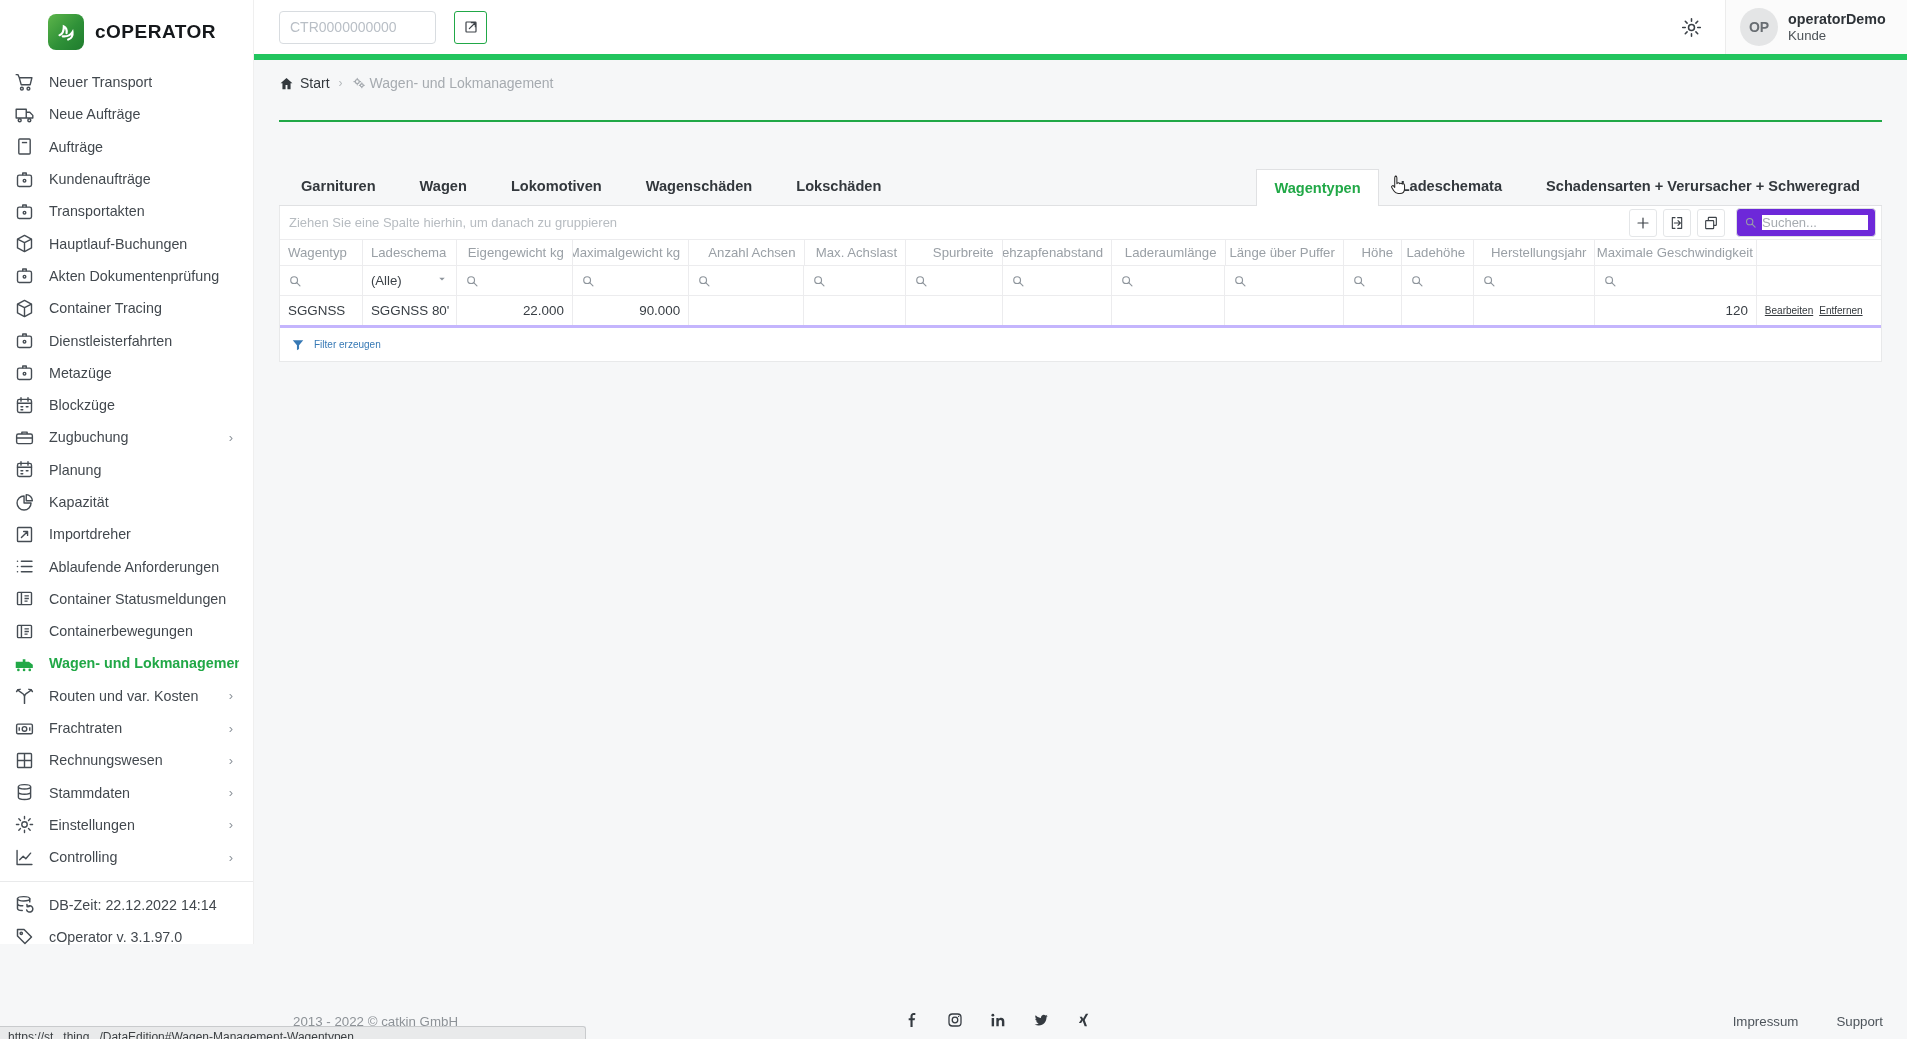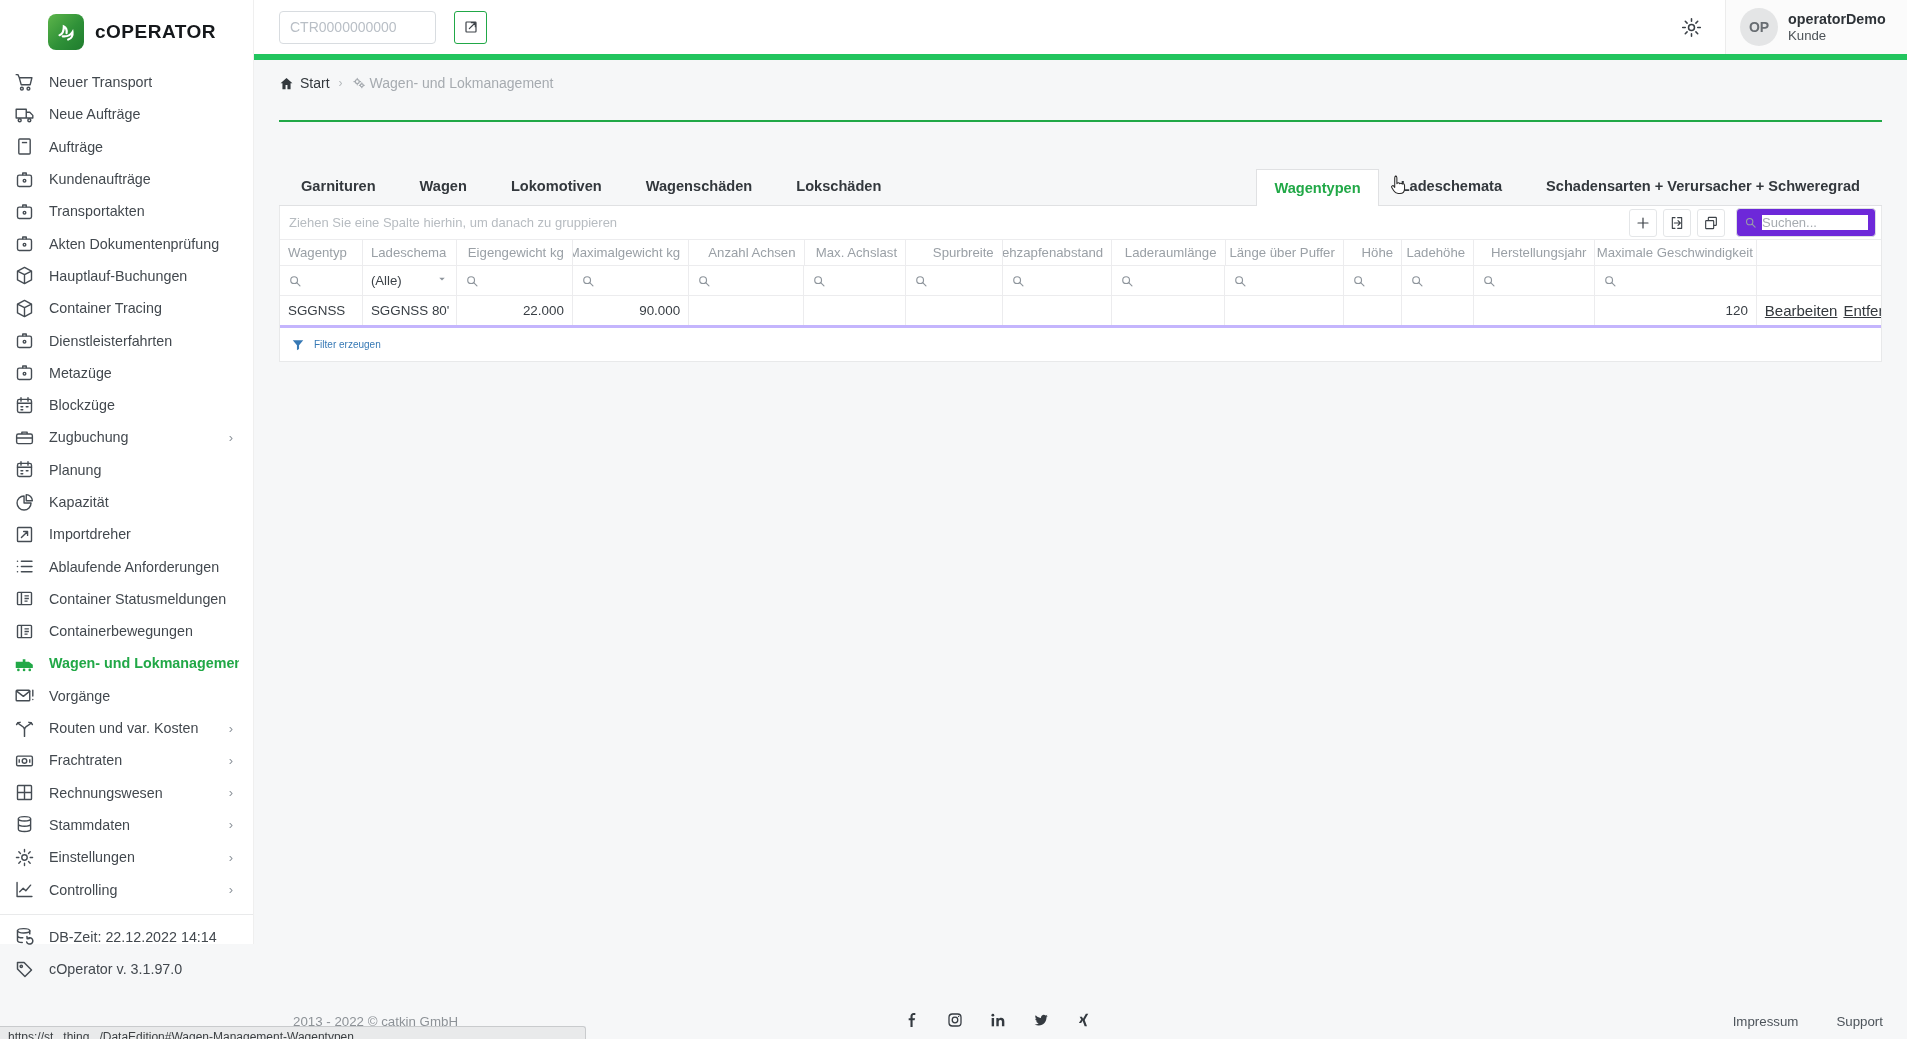--- a/index.html
+++ b/index.html
@@ -94,21 +94,21 @@
   .gr > div:nth-child(15){width:126px}
   .gr > div:nth-child(n+3):not(:nth-child(15)) { justify-content:flex-end; }
   .hrow { height:26px; color:#9aa0a6; font-size:13.2px; }
   .hrow > div:nth-child(14){ padding-right:3px; }
   .frow { height:30px; }
   .frow svg { width:14px; height:14px; color:#8e959c; }
   .sel-all { display:flex; align-items:center; width:100%; font-size:13.2px; color:#3c4248; cursor:pointer; }
   .sel-all .caret { margin-left:auto; color:#7d848b; }
   .sel-all .caret svg { width:12px; height:12px; }
   .drow { height:30px; font-size:13.4px; color:#383e44; }
-  .action-link { text-decoration:underline; color:#33383d; font-size:15px; cursor:pointer; }
+  .action-link { text-decoration:underline; color:#33383d; font-size:10px; cursor:pointer; }
   .action-link + .action-link { margin-left:6px; }
   .filter-row { height:36px; display:flex; align-items:center; gap:9px; padding-left:11px;
     border-top:3px solid #c4b5fd; color:#3779b5; font-size:10px; cursor:pointer; }
   .filter-row svg { width:14px; height:14px; }
 
   
   .footer { position:absolute; left:0; right:0; bottom:6px; height:22px; font-size:13.3px; }
   .copyright { position:absolute; left:39px; top:3px; color:#8d9297; }
   .social { position:absolute; left:650px; top:1px; display:flex; gap:27px; }
   .social span { cursor:pointer; color:#343a40; display:flex; }
@@ -388,31 +388,31 @@
         <div class="nav-item">
           <svg class="ic">
             <use href="#i-akte"></use>
           </svg>
           <span class="lbl">Transportakten</span>
 
         </div>
 
         <div class="nav-item">
           <svg class="ic">
+            <use href="#i-package"></use>
+          </svg>
+          <span class="lbl">Hauptlauf-Buchungen</span>
+
+        </div>
+
+        <div class="nav-item">
+          <svg class="ic">
             <use href="#i-akte"></use>
           </svg>
           <span class="lbl">Akten Dokumentenprüfung</span>
-
-        </div>
-
-        <div class="nav-item">
-          <svg class="ic">
-            <use href="#i-package"></use>
-          </svg>
-          <span class="lbl">Hauptlauf-Buchungen</span>
 
         </div>
 
         <div class="nav-item">
           <svg class="ic">
             <use href="#i-package"></use>
           </svg>
           <span class="lbl">Container Tracing</span>
 
         </div>
@@ -498,27 +498,20 @@
         </div>
 
         <div class="nav-item active">
           <svg class="ic">
             <use href="#i-train"></use>
           </svg>
           <span class="lbl">Wagen- und Lokmanagement</span>
 
         </div>
 
-        <div class="nav-item">
-          <svg class="ic">
-            <use href="#i-mail"></use>
-          </svg>
-          <span class="lbl">Vorgänge</span>
-
-        </div>
 
         <div class="nav-item">
           <svg class="ic">
             <use href="#i-split"></use>
           </svg>
           <span class="lbl">Routen und var. Kosten</span>
           <span class="chev">›</span>
         </div>
 
         <div class="nav-item">

